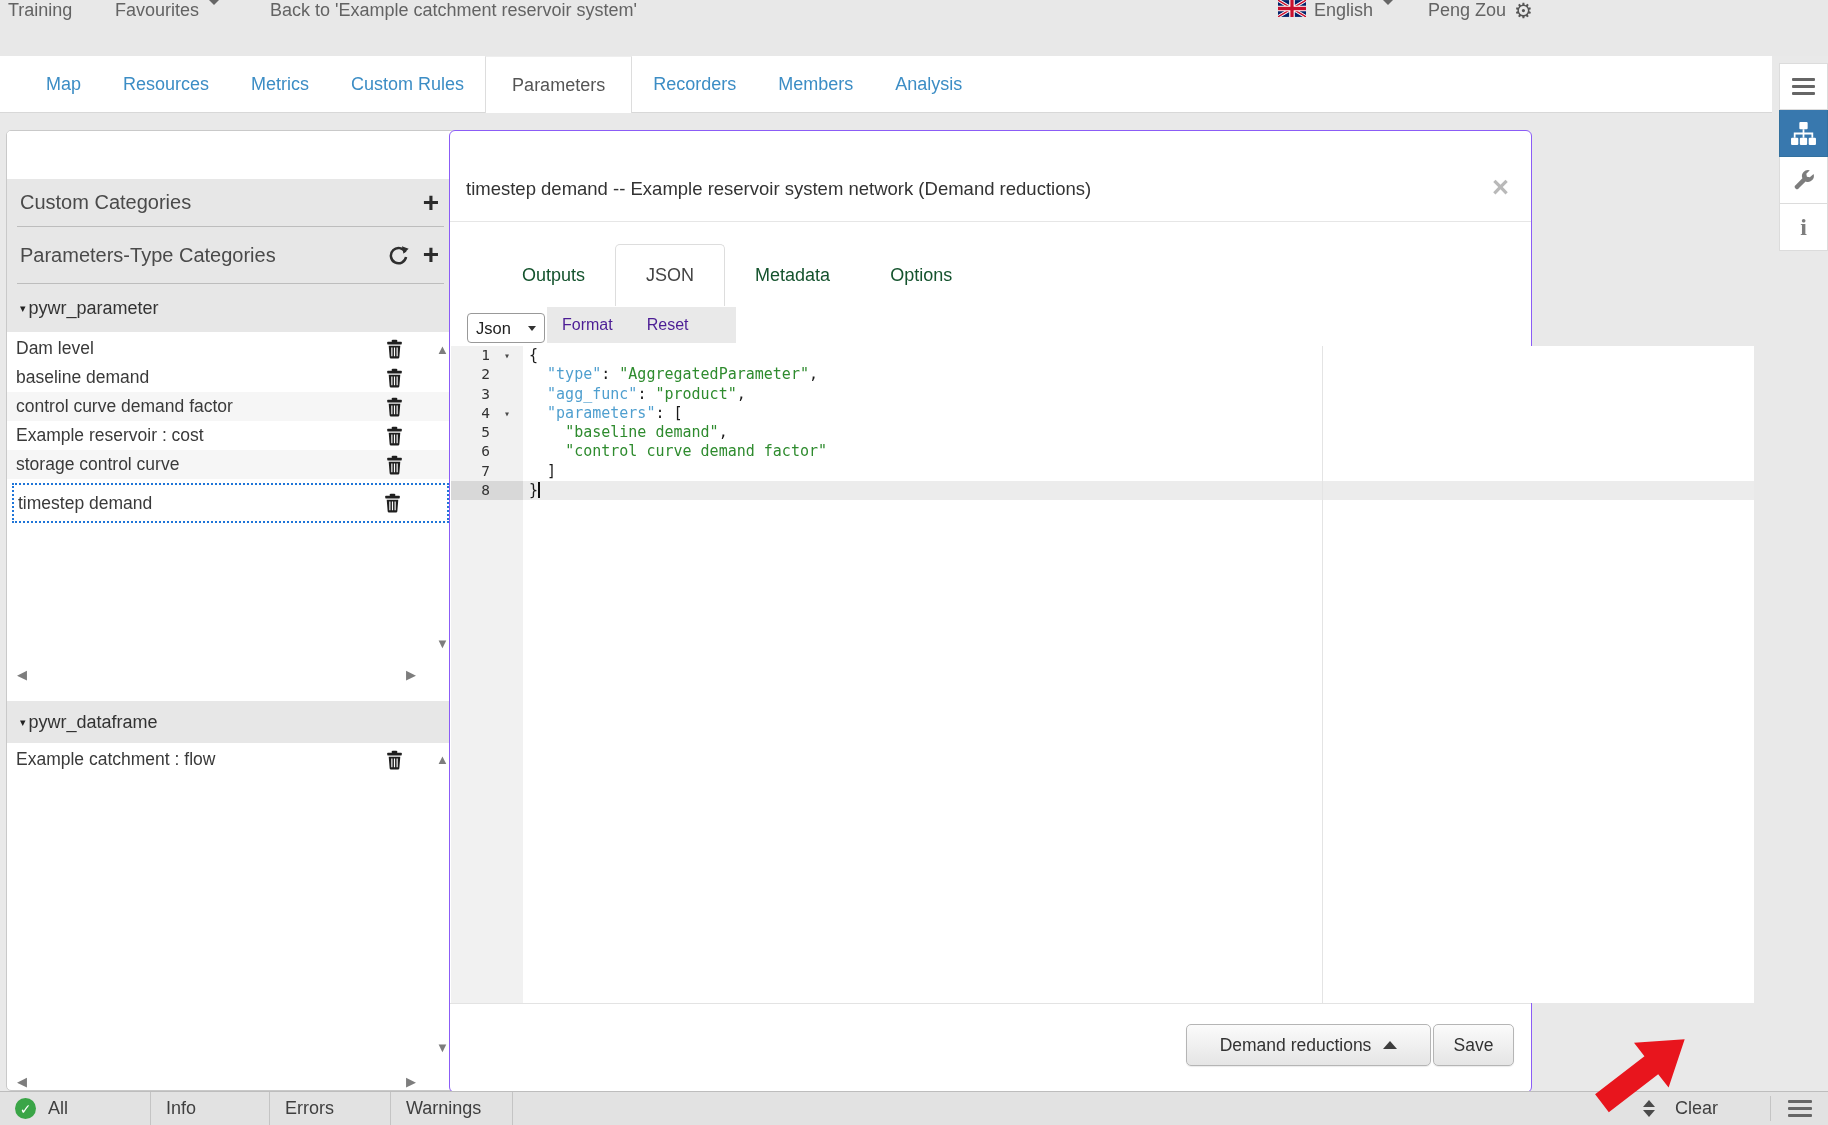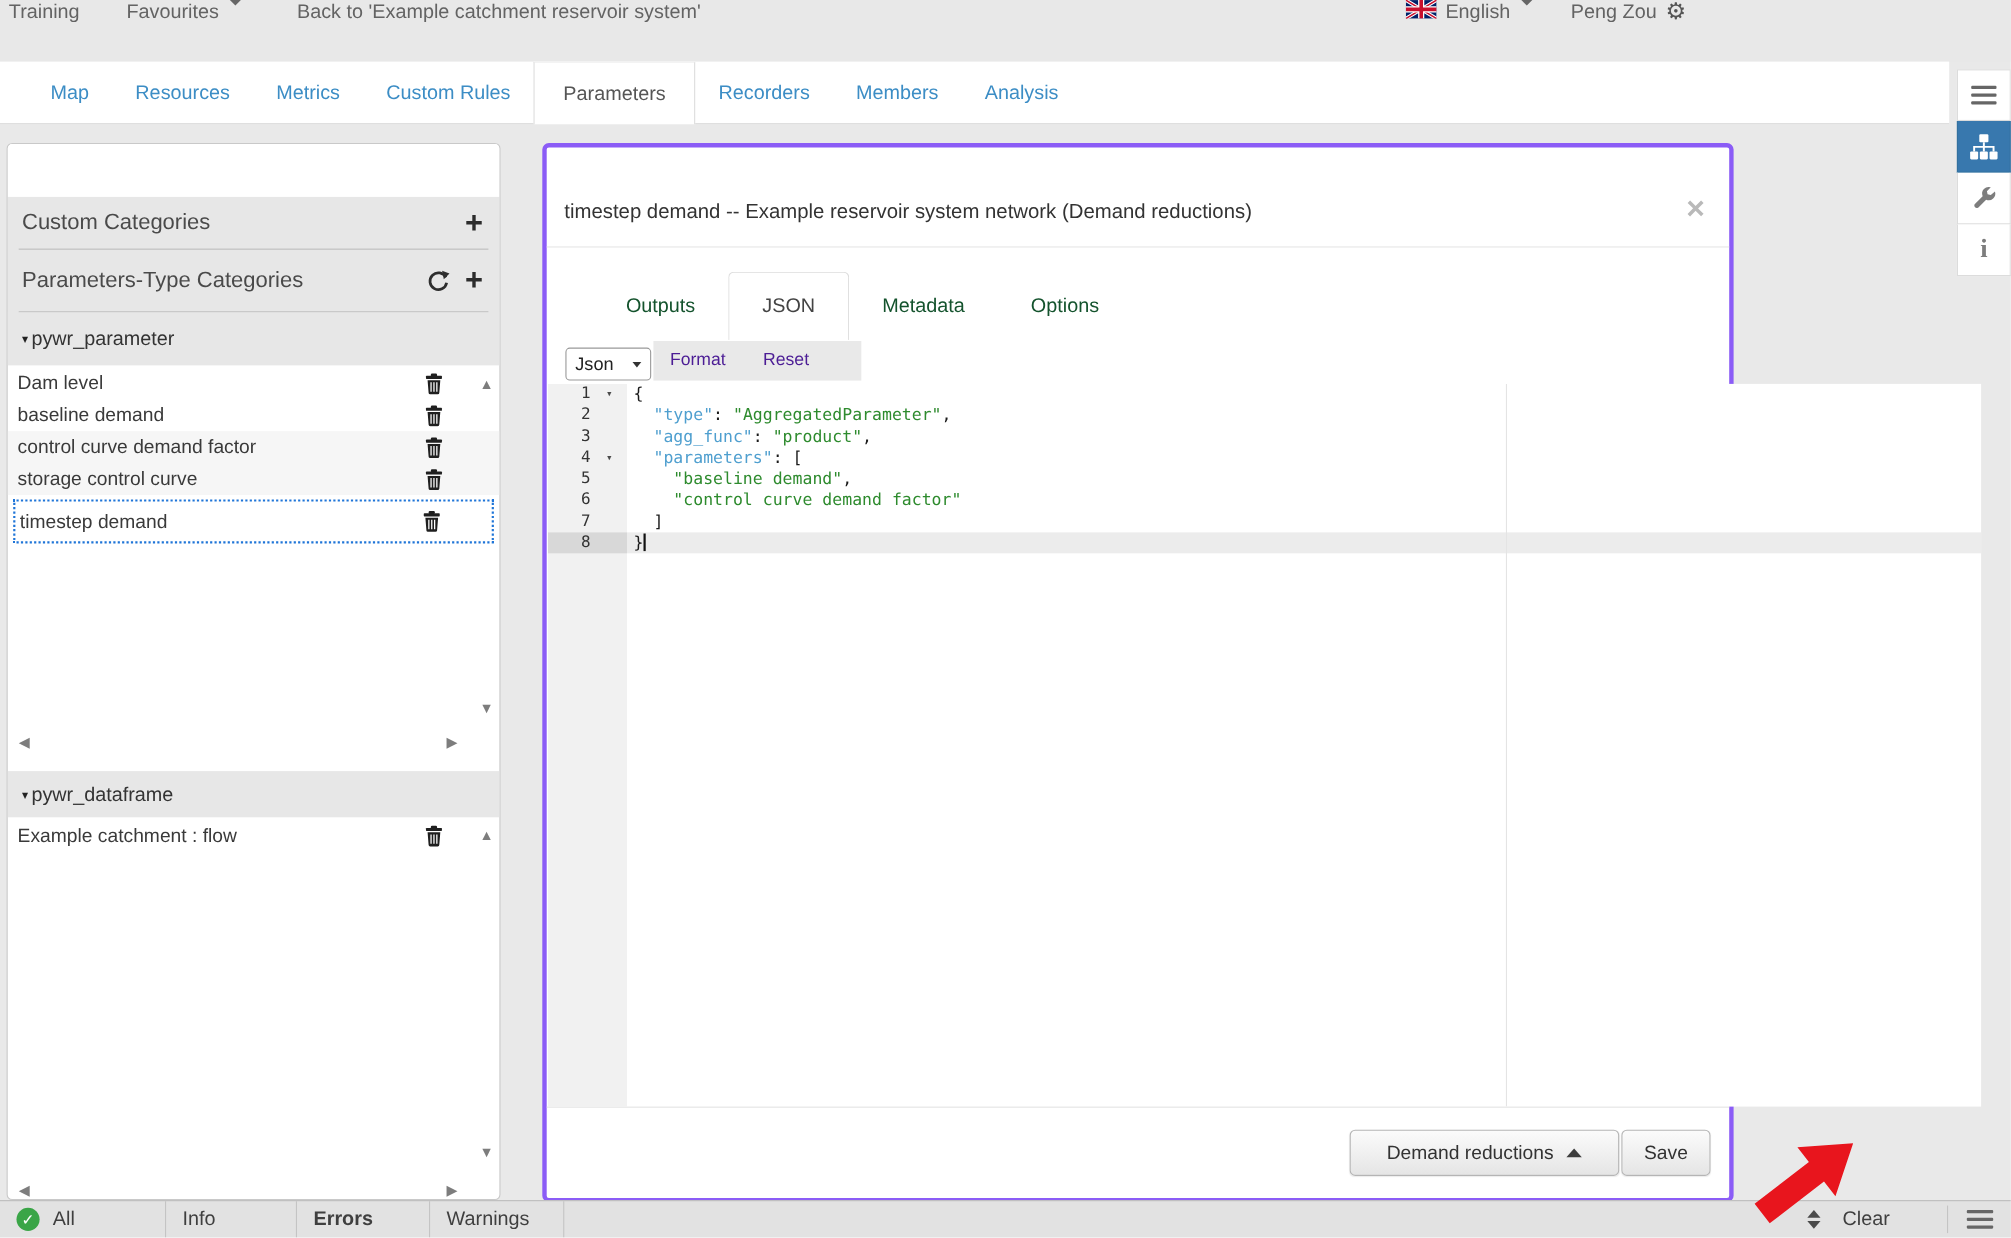--- a/index.html
+++ b/index.html
@@ -42,21 +42,21 @@
   .sb-item{height:29px;display:flex;align-items:center;padding-left:9px;font-size:17.5px;color:#3a3a3a;position:relative;cursor:pointer}
   .sb-item.alt{background:#f6f6f6}
   .sb-item.selected{height:40px;border:2px dotted #1f75d8;margin:4px 5px 0 5px;padding-left:4px}
   .trash{position:absolute;right:51px;top:50%;transform:translateY(-50%);width:17px;height:20px;cursor:pointer}
   .trash svg{display:block;width:17px;height:20px}
   .trash path,.trash rect{fill:#1f1f1f}
   .sb-item.selected .trash{right:46px}
   .sarrow{position:absolute;font-size:13px;color:#7d7d7d;cursor:pointer;line-height:1}
 
   
-  .detail{position:absolute;left:493px;top:130px;width:1083px;height:963px;background:#fff;border:4px solid #8b5cf6;border-radius:6px}
+  .detail{position:absolute;left:449px;top:130px;width:1083px;height:963px;background:#fff;border:1px solid #8b5cf6;border-radius:6px}
   .d-title{position:absolute;left:16px;top:47px;font-size:18.5px;color:#333;white-space:nowrap}
   .d-close{position:absolute;right:22px;top:42px;font-size:29px;color:#b9b9b9;font-weight:bold;cursor:pointer;line-height:1}
   .d-hr{position:absolute;left:0;top:90px;width:100%;border-top:1px solid #e6e6e6}
   .d-tabs{position:absolute;left:0;top:113px;width:100%;height:62px;display:flex;padding-left:42px}
   .d-tab{display:flex;align-items:center;padding:0 30px;font-size:18px;color:#14532d;cursor:pointer}
   .d-tab.active{border:1px solid #ddd;border-bottom:none;border-radius:5px 5px 0 0;color:#444;background:#fff}
   .d-toolbar{position:absolute;left:17px;top:176px;height:36px;display:flex;align-items:flex-end}
   .mode-select{width:78px;height:30px;border:1px solid #999;border-radius:4px;background:#fff;display:flex;align-items:center;justify-content:space-between;padding:0 8px;font-size:16.5px;color:#222;cursor:pointer}
   .sel-caret{width:0;height:0;border-left:4.5px solid transparent;border-right:4.5px solid transparent;border-top:5.5px solid #333}
   .tool-strip{background:#e9e9e9;height:36px;margin-left:2px;display:flex;align-items:center;padding:0 48px 0 15px;gap:34px}
@@ -224,20 +224,31 @@
           <span>control curve demand factor</span>
           <span class="trash">
             <svg viewBox="0 0 16 19">
               <rect x="5.3" y="0.6" width="5.4" height="2.6" rx="1.1"></rect>
               <rect x="1.1" y="2.5" width="13.8" height="2.7" rx="0.6"></rect>
               <path d="M2.5 6.3h11l-0.9 11a1.3 1.3 0 0 1-1.3 1.2H4.7a1.3 1.3 0 0 1-1.3-1.2z"></path>
               <path d="M5.5 8.1v8.2M8 8.1v8.2M10.5 8.1v8.2" stroke="#fff" stroke-width="1.1" fill="none"></path>
             </svg>
           </span>
         </div>
+        <div class="sb-item">
+          <span>Example reservoir : cost</span>
+          <span class="trash">
+            <svg viewBox="0 0 16 19">
+              <rect x="5.3" y="0.6" width="5.4" height="2.6" rx="1.1"></rect>
+              <rect x="1.1" y="2.5" width="13.8" height="2.7" rx="0.6"></rect>
+              <path d="M2.5 6.3h11l-0.9 11a1.3 1.3 0 0 1-1.3 1.2H4.7a1.3 1.3 0 0 1-1.3-1.2z"></path>
+              <path d="M5.5 8.1v8.2M8 8.1v8.2M10.5 8.1v8.2" stroke="#fff" stroke-width="1.1" fill="none"></path>
+            </svg>
+          </span>
+        </div>
         <div class="sb-item alt">
           <span>storage control curve</span>
           <span class="trash">
             <svg viewBox="0 0 16 19">
               <rect x="5.3" y="0.6" width="5.4" height="2.6" rx="1.1"></rect>
               <rect x="1.1" y="2.5" width="13.8" height="2.7" rx="0.6"></rect>
               <path d="M2.5 6.3h11l-0.9 11a1.3 1.3 0 0 1-1.3 1.2H4.7a1.3 1.3 0 0 1-1.3-1.2z"></path>
               <path d="M5.5 8.1v8.2M8 8.1v8.2M10.5 8.1v8.2" stroke="#fff" stroke-width="1.1" fill="none"></path>
             </svg>
           </span>
@@ -348,21 +359,21 @@
   </svg>
 
   <div class="statusbar" id="statusbar">
       <div class="st-cell" style="width: 151px;">
         <span class="st-check">✓</span>
         <span>All</span>
       </div>
       <div class="st-cell" style="width: 119px;">
         <span>Info</span>
       </div>
-      <div class="st-cell" style="width: 121px; font-weight: bold;">
+      <div class="st-cell" style="width: 121px;">
         <span>Errors</span>
       </div>
       <div class="st-cell" style="width: 122px;">
         <span>Warnings</span>
       </div>
       <div class="st-right">
         <span class="sort-icon">
           <span class="u"></span>
           <span class="d"></span>
         </span>

